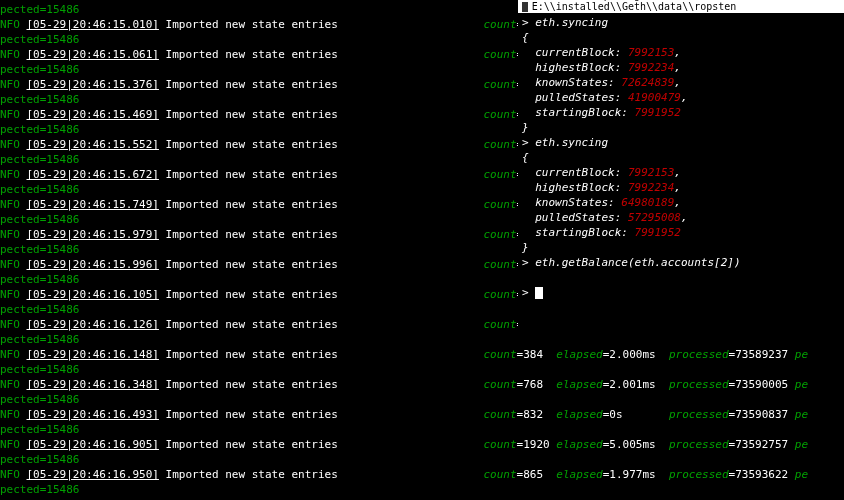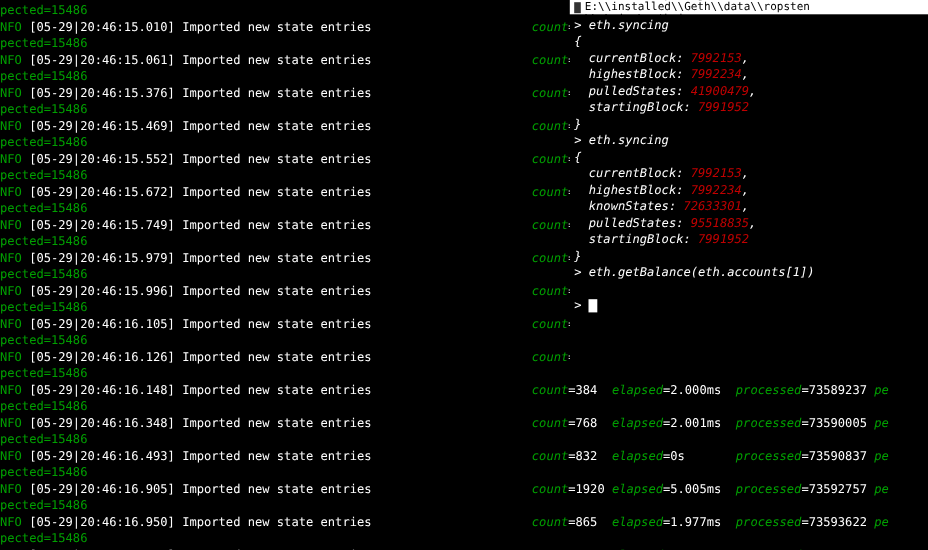--- a/index.html
+++ b/index.html
@@ -20,21 +20,21 @@
       width: 808px;
       height: 500px;
       padding: 2px 0;
       line-height: 15px;
     }
     .log-line {
       white-space: nowrap;
       overflow: hidden;
     }
     .info { color: #00a000; }
-    .bracket { color: #fff; }
+    .bracket { color: #fff; text-decoration: underline; }
     .text { color: #fff; }
     .key { color: #00a000; font-style: italic; }
     .val { color: #fff; }
     .right-panel {
       position: absolute;
       left: 518px;
       top: 0;
       width: 326px;
       height: 340px;
       background: #000;
@@ -118,28 +118,29 @@
 <div class="right-panel">
   <div class="title-bar">
     <span class="title-icon"></span>
     <span>Command Prompt - geth  attach --datadir E:\\installed\\Geth\\data\\ropsten \\.\pipe\geth.ipc</span>
   </div>
   <div class="console">
     <div><span class="prompt">&gt; </span><span>eth.syncing</span></div>
     <div class="brace">{</div>
     <div>&nbsp;&nbsp;<span class="field">currentBlock:</span> <span class="num">7992153</span><span>,</span></div>
     <div>&nbsp;&nbsp;<span class="field">highestBlock:</span> <span class="num">7992234</span><span>,</span></div>
+    <div>&nbsp;&nbsp;<span class="field">knownStates:</span> <span class="num">72624839</span><span>,</span></div>
     <div>&nbsp;&nbsp;<span class="field">pulledStates:</span> <span class="num">41900479</span><span>,</span></div>
     <div>&nbsp;&nbsp;<span class="field">startingBlock:</span> <span class="num">7991952</span></div>
     <div class="brace">}</div>
     <div><span class="prompt">&gt; </span><span>eth.syncing</span></div>
     <div class="brace">{</div>
     <div>&nbsp;&nbsp;<span class="field">currentBlock:</span> <span class="num">7992153</span><span>,</span></div>
     <div>&nbsp;&nbsp;<span class="field">highestBlock:</span> <span class="num">7992234</span><span>,</span></div>
-    <div>&nbsp;&nbsp;<span class="field">knownStates:</span> <span class="num">72633301</span><span>,</span></div>
-    <div>&nbsp;&nbsp;<span class="field">pulledStates:</span> <span class="num">95518835</span><span>,</span></div>
+    <div>&nbsp;&nbsp;<span class="field">knownStates:</span> <span class="num">64980189</span><span>,</span></div>
+    <div>&nbsp;&nbsp;<span class="field">pulledStates:</span> <span class="num">57295008</span><span>,</span></div>
     <div>&nbsp;&nbsp;<span class="field">startingBlock:</span> <span class="num">7991952</span></div>
     <div class="brace">}</div>
-    <div><span class="prompt">&gt; </span><span>eth.getBalance(eth.accounts[1])</span></div>
+    <div><span class="prompt">&gt; </span><span>eth.getBalance(eth.accounts[2])</span></div>
     <div>&nbsp;</div>
     <div><span class="prompt">&gt; </span><span class="cursor"></span></div>
   </div>
 </div>
 
 </body></html>

